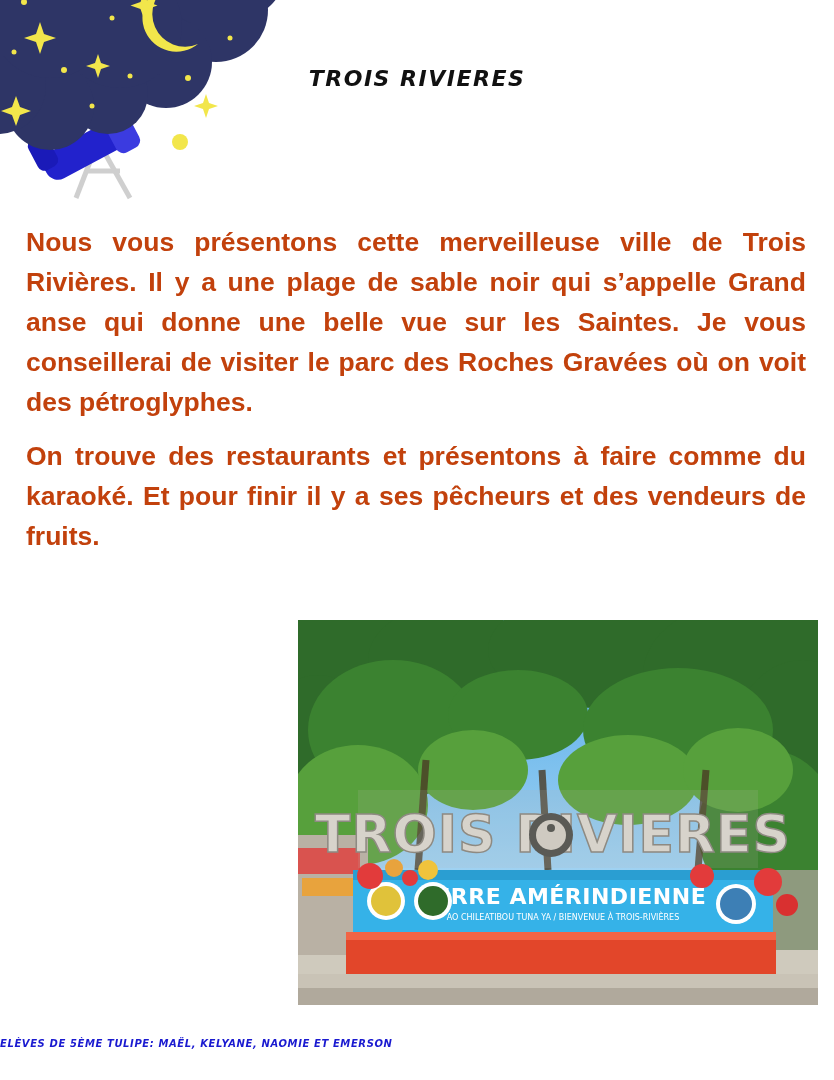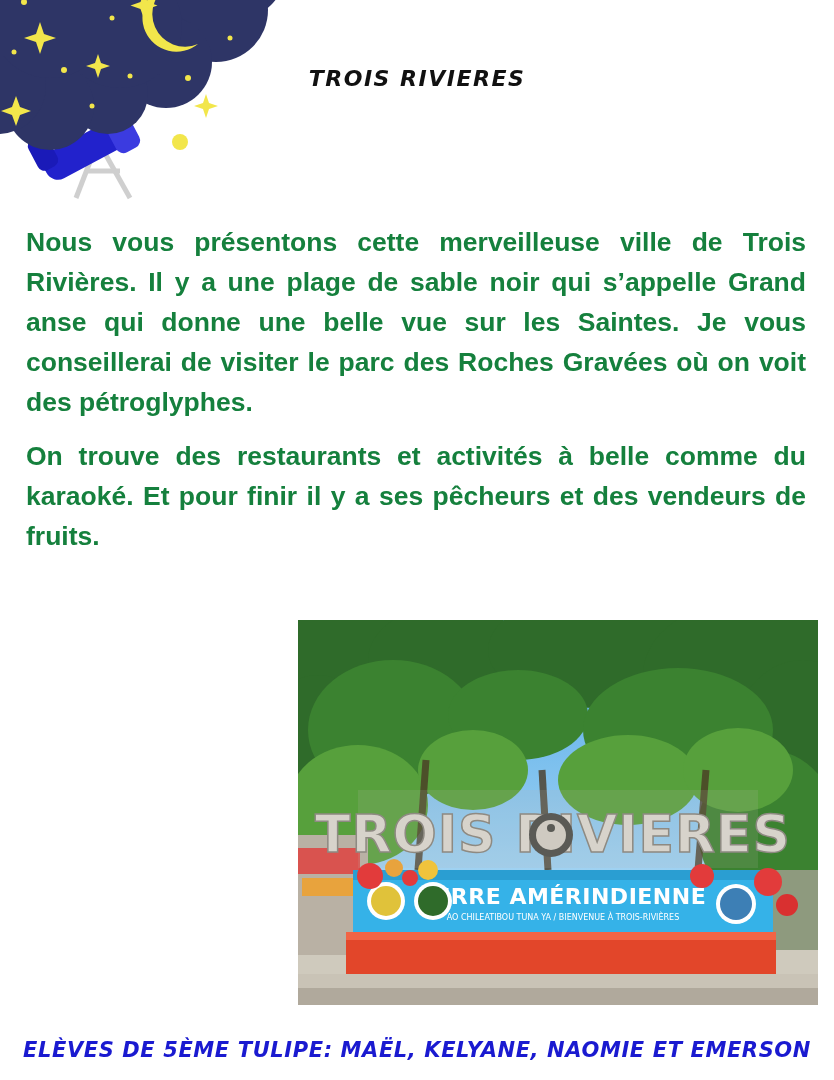--- a/index.html
+++ b/index.html
@@ -39,21 +39,21 @@
     letter-spacing: 1.5px;
     color: #111111;
   }
 
   
   .body-copy {
     position: absolute;
     left: 26px;
     top: 222px;
     width: 780px;
-    color: #15803d;
+    color: #c2410c;
     font-family: "Liberation Sans", sans-serif;
     font-weight: bold;
     font-size: 26.5px;
     line-height: 40px;
     text-align: justify;
   }
   .para {
     margin: 0 0 14px 0;
   }
   .para.last {
@@ -75,25 +75,24 @@
     background: #1d4e79;
   }
   .photo svg { display: block; }
 
   
   .footer {
     position: absolute;
     left: 0;
     top: 1038px;
     width: 834px;
-    text-align: center;
     font-family: "DejaVu Sans", sans-serif;
     font-weight: bold;
     font-style: italic;
-    font-size: 21px;
+    font-size: 10px;
     letter-spacing: 0.6px;
     color: #1a1ad0;
   }
 </style>
 </head>
 <body>
 
 <div class="cloud-art">
   <svg viewBox="0 0 330 250" width="330" height="250" xmlns="http://www.w3.org/2000/svg">
 
@@ -141,21 +140,21 @@
       <path d="M118 88 l3 9 9 3 -9 3 -3 9 -3 -9 -9 -3 9 -3z"></path>
       <path d="M226 128 l3 9 9 3 -9 3 -3 9 -3 -9 -9 -3 9 -3z"></path>
     </g>
   </svg>
 </div>
 
 <div class="doc-title">TROIS RIVIERES</div>
 
 <div class="body-copy">
   <p class="para para-justify">Nous vous présentons cette merveilleuse ville de Trois Rivières. Il y a une plage de sable noir qui s’appelle Grand anse qui donne une belle vue sur les Saintes. Je vous conseillerai de visiter le parc des Roches Gravées où on voit des pétroglyphes.</p>
-  <p class="para last para-justify">On trouve des restaurants et activités à belle comme du karaoké. Et pour finir il y a ses pêcheurs et des vendeurs de fruits.</p>
+  <p class="para last para-justify">On trouve des restaurants et présentons à faire comme du karaoké. Et pour finir il y a ses pêcheurs et des vendeurs de fruits.</p>
 </div>
 
 <div class="photo">
   <svg viewBox="0 0 520 385" width="520" height="385" xmlns="http://www.w3.org/2000/svg">
     <defs>
       <clipPath id="pc">
           <rect x="0" y="0" width="520" height="385"></rect>
         </clipPath>
       <linearGradient id="skyg" x1="0" y1="0" x2="0" y2="1">
         <stop offset="0%" stop-color="#4fa8e8"></stop>

